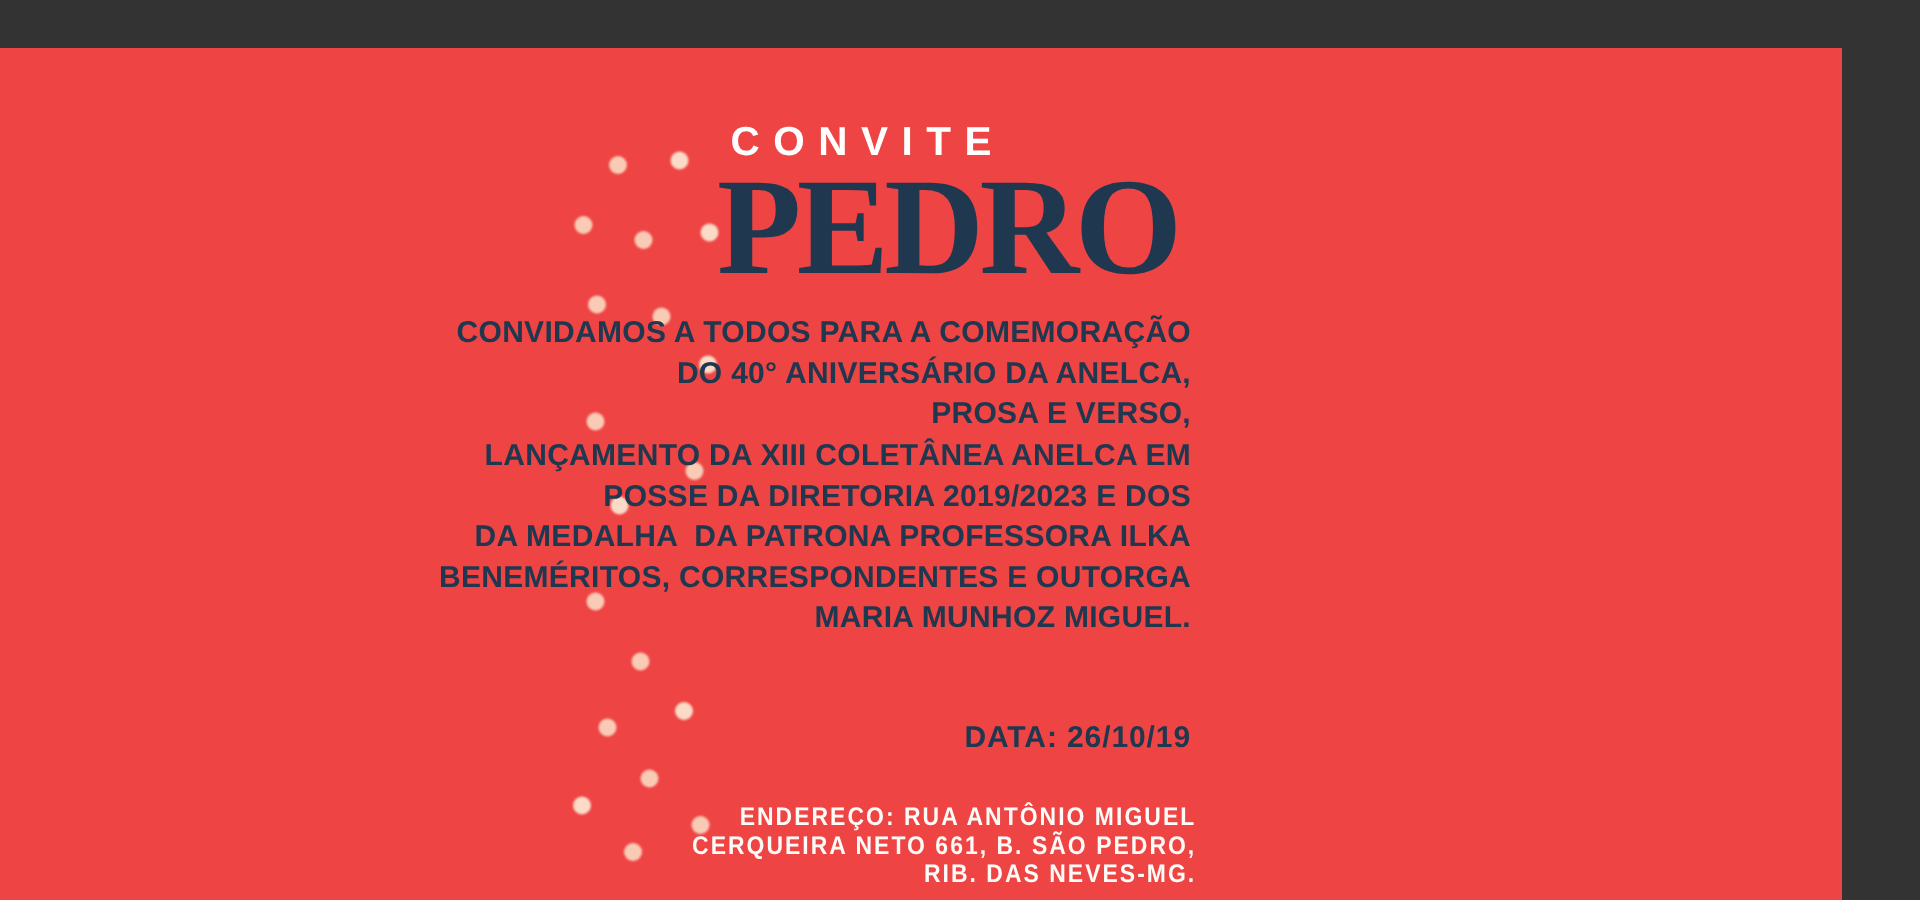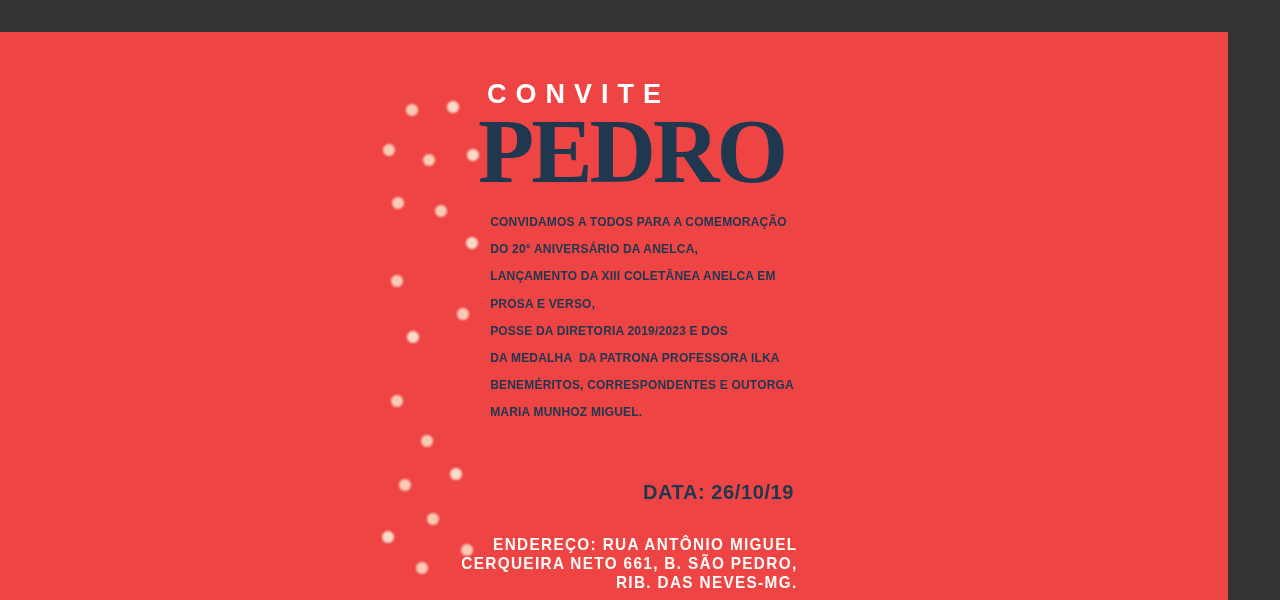--- a/index.html
+++ b/index.html
@@ -31,23 +31,23 @@
     font-size: 92px;
     line-height: 1;
     font-weight: bold;
     letter-spacing: -3px;
     white-space: pre;
   }
   .body-block {
     position: absolute;
     right: 434px;
     top: 177px;
-    text-align: left;
+    text-align: right;
     color: #20384F;
-    font-size: 12px;
+    font-size: 20px;
     font-weight: bold;
     line-height: 27.2px;
     letter-spacing: 0.2px;
   }
   .body-line { white-space: pre; }
   .details-block {
     position: absolute;
     right: 434px;
     top: 447px;
     text-align: left;
@@ -108,23 +108,23 @@
       <div class="dot a" style="left: 461px; top: 512px;"></div>
       <div class="dot a" style="left: 416px; top: 530px;"></div>
     </div>
 
   <div class="kicker">CONVITE</div>
 
   <div class="title">PEDRO</div>
 
   <div class="body-block">
     <div class="body-line">CONVIDAMOS A TODOS PARA A COMEMORAÇÃO</div>
-    <div class="body-line">DO 20° ANIVERSÁRIO DA ANELCA,</div>
+    <div class="body-line">DO 40° ANIVERSÁRIO DA ANELCA,</div>
+    <div class="body-line">PROSA E VERSO,</div>
     <div class="body-line">LANÇAMENTO DA XIII COLETÂNEA ANELCA EM</div>
-    <div class="body-line">PROSA E VERSO,</div>
     <div class="body-line">POSSE DA DIRETORIA 2019/2023 E DOS</div>
     <div class="body-line">DA MEDALHA  DA PATRONA PROFESSORA ILKA</div>
     <div class="body-line">BENEMÉRITOS, CORRESPONDENTES E OUTORGA</div>
     <div class="body-line">MARIA MUNHOZ MIGUEL.</div>
   </div>
 
   <div class="details-block">
     <div class="details-line">DATA: 26/10/19</div>
   </div>
 

